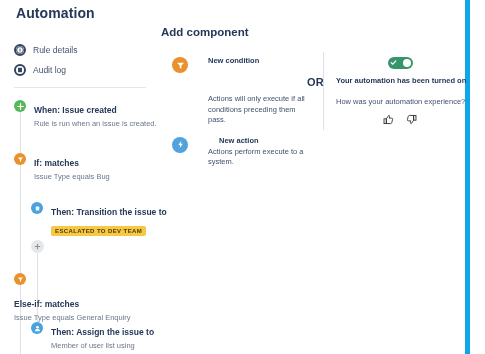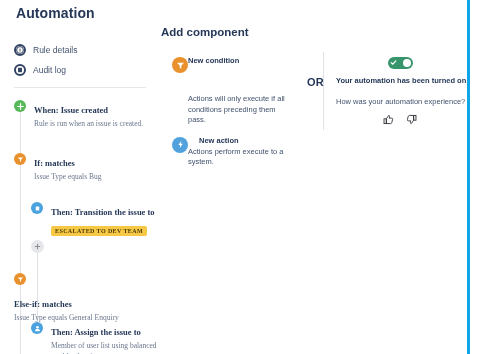--- a/index.html
+++ b/index.html
@@ -14,21 +14,21 @@
     color: #253858;
     overflow: hidden;
     position: relative;
   }
 
   .page {
     position: absolute;
     left: 0; top: 0;
     width: 470px;
     height: 354px;
-    border-right: 3px solid #0ea5e9;
+    border-right: 5px solid #0ea5e9;
     box-sizing: border-box;
     background: #fff;
   }
 
   
   .page-title {
     position: absolute;
     left: 16px;
     top: 5px;
     font-size: 14px;
@@ -89,21 +89,20 @@
     position: absolute;
     width: 1px;
     background: #dfe1e6;
   }
 
   .node {
     position: relative;
     display: flex;
     gap: 8px;
     align-items: flex-start;
-    font-family: Liberation Serif, serif;
   }
   .node + .node { margin-top: 0; }
 
   .node-icon {
     width: 12px;
     height: 12px;
     border-radius: 50%;
     flex: 0 0 12px;
     display: flex;
     align-items: center;
@@ -166,21 +165,21 @@
   }
   .add-title {
     font-size: 11.5px;
     font-weight: 600;
     color: #253858;
     margin-left: 1px;
   }
   .comp-list { margin-top: 18px; margin-left: 12px; }
   .comp-item {
     display: flex;
-    gap: 0;
+    gap: 20px;
     align-items: flex-start;
     cursor: pointer;
   }
   .comp-item + .comp-item { margin-top: 10px; }
   .comp-icon {
     width: 16px;
     height: 16px;
     border-radius: 50%;
     flex: 0 0 16px;
     display: flex;

